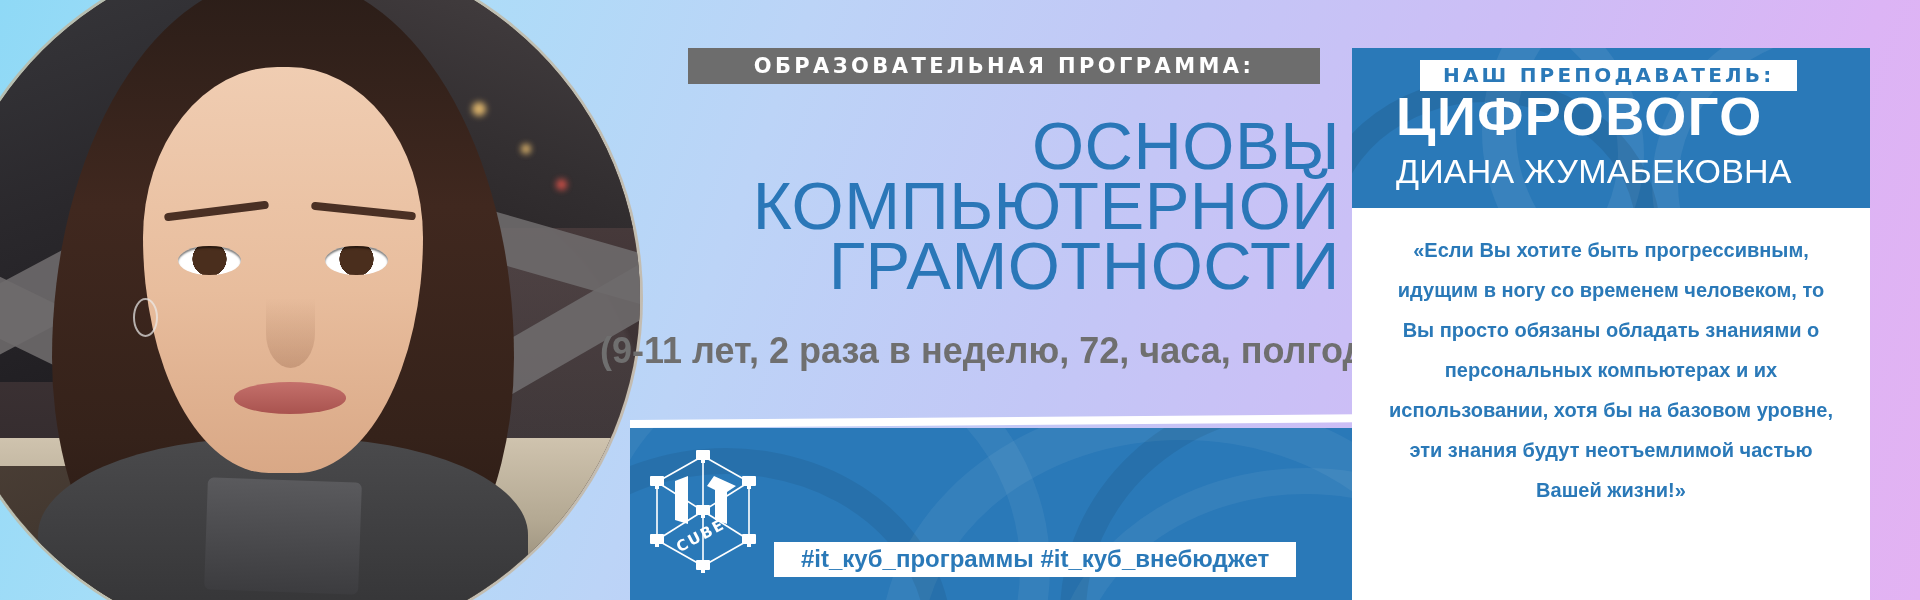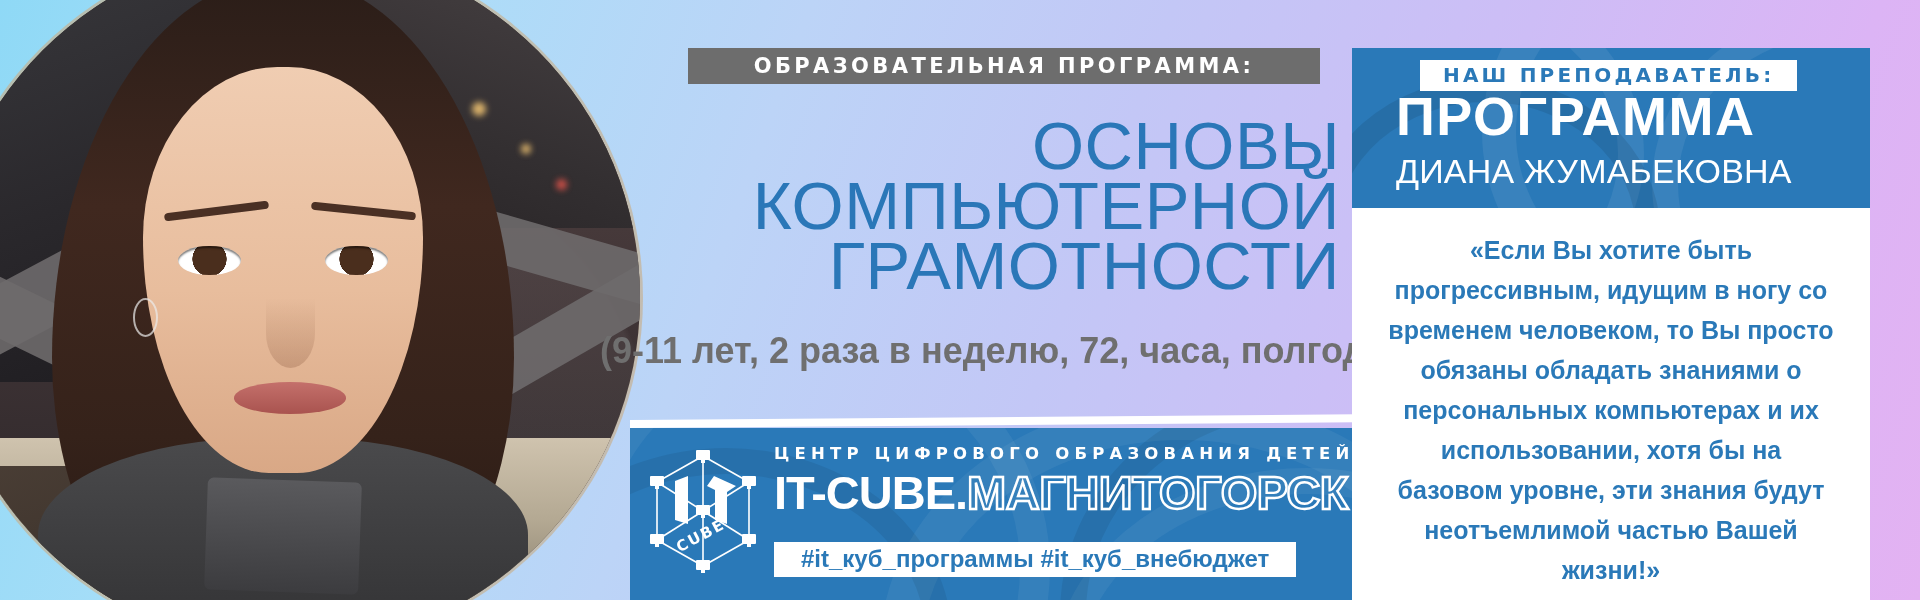--- a/index.html
+++ b/index.html
@@ -166,21 +166,21 @@
   .t-name{
     position:absolute;left:44px;top:102px;right:10px;
     color:#fff;font-size:34px;font-weight:400;letter-spacing:.2px;
     font-family:"Liberation Sans",sans-serif;line-height:42px;white-space:nowrap;
   }
 
   .t-quote{
     padding:22px 34px 0;
     text-align:center;
     color:#2a79b8;
-    font-size:25px;line-height:40px;font-weight:700;
+    font-size:20px;line-height:40px;font-weight:700;
     font-family:"Liberation Sans",sans-serif;
   }
 </style>
 </head>
 <body>
 
 <div class="banner">
 
   <div class="photo-wrap">
     <div class="photo">
@@ -258,36 +258,29 @@
           <rect x="57" y="124" width="4" height="3"></rect>
         </g>
         <g fill="#ffffff">
           <path d="M31 35 L44 30 L44 78 L31 74 Z"></path>
           <path d="M70 30 L92 40 L83 46 L83 78 L71 74 L71 44 L63 40 Z"></path>
         </g>
         <text x="59" y="94" fill="#ffffff" font-family="DejaVu Sans, sans-serif" font-size="15" font-weight="bold" letter-spacing="2" text-anchor="middle" transform="rotate(-28 59 94)">CUBE</text>
       </svg>
     </div>
 
-    <div class="logo-text">
-      <div class="center-line">ЦЕНТР ЦИФРОВОГО ОБРАЗОВАНИЯ ДЕТЕЙ</div>
-      <div class="brand">
-        <span class="solid">IT-CUBE.</span>
-        <span class="outline">МАГНИТОГОРСК</span>
-      </div>
-    </div>
     <div class="hashtags">#it_куб_программы #it_куб_внебюджет</div>
   </div>
 
   <div class="teacher">
     <div class="t-head">
       <span class="sw s1"></span>
       <span class="sw s2"></span>
       <span class="sw s3"></span>
       <span class="dk d1"></span>
       <div class="t-label">НАШ  ПРЕПОДАВАТЕЛЬ:</div>
-      <div class="t-surname">ПРОГРАММА</div>
+      <div class="t-surname">ЦИФРОВОГО</div>
       <div class="t-name">ДИАНА ЖУМАБЕКОВНА</div>
     </div>
     <div class="t-quote">«Если Вы хотите быть прогрессивным, идущим в ногу со временем человеком, то Вы просто обязаны обладать знаниями о персональных компьютерах и их использовании, хотя бы на базовом уровне, эти знания будут неотъемлимой частью Вашей жизни!»</div>
   </div>
 
 </div>
 
 </body></html>

